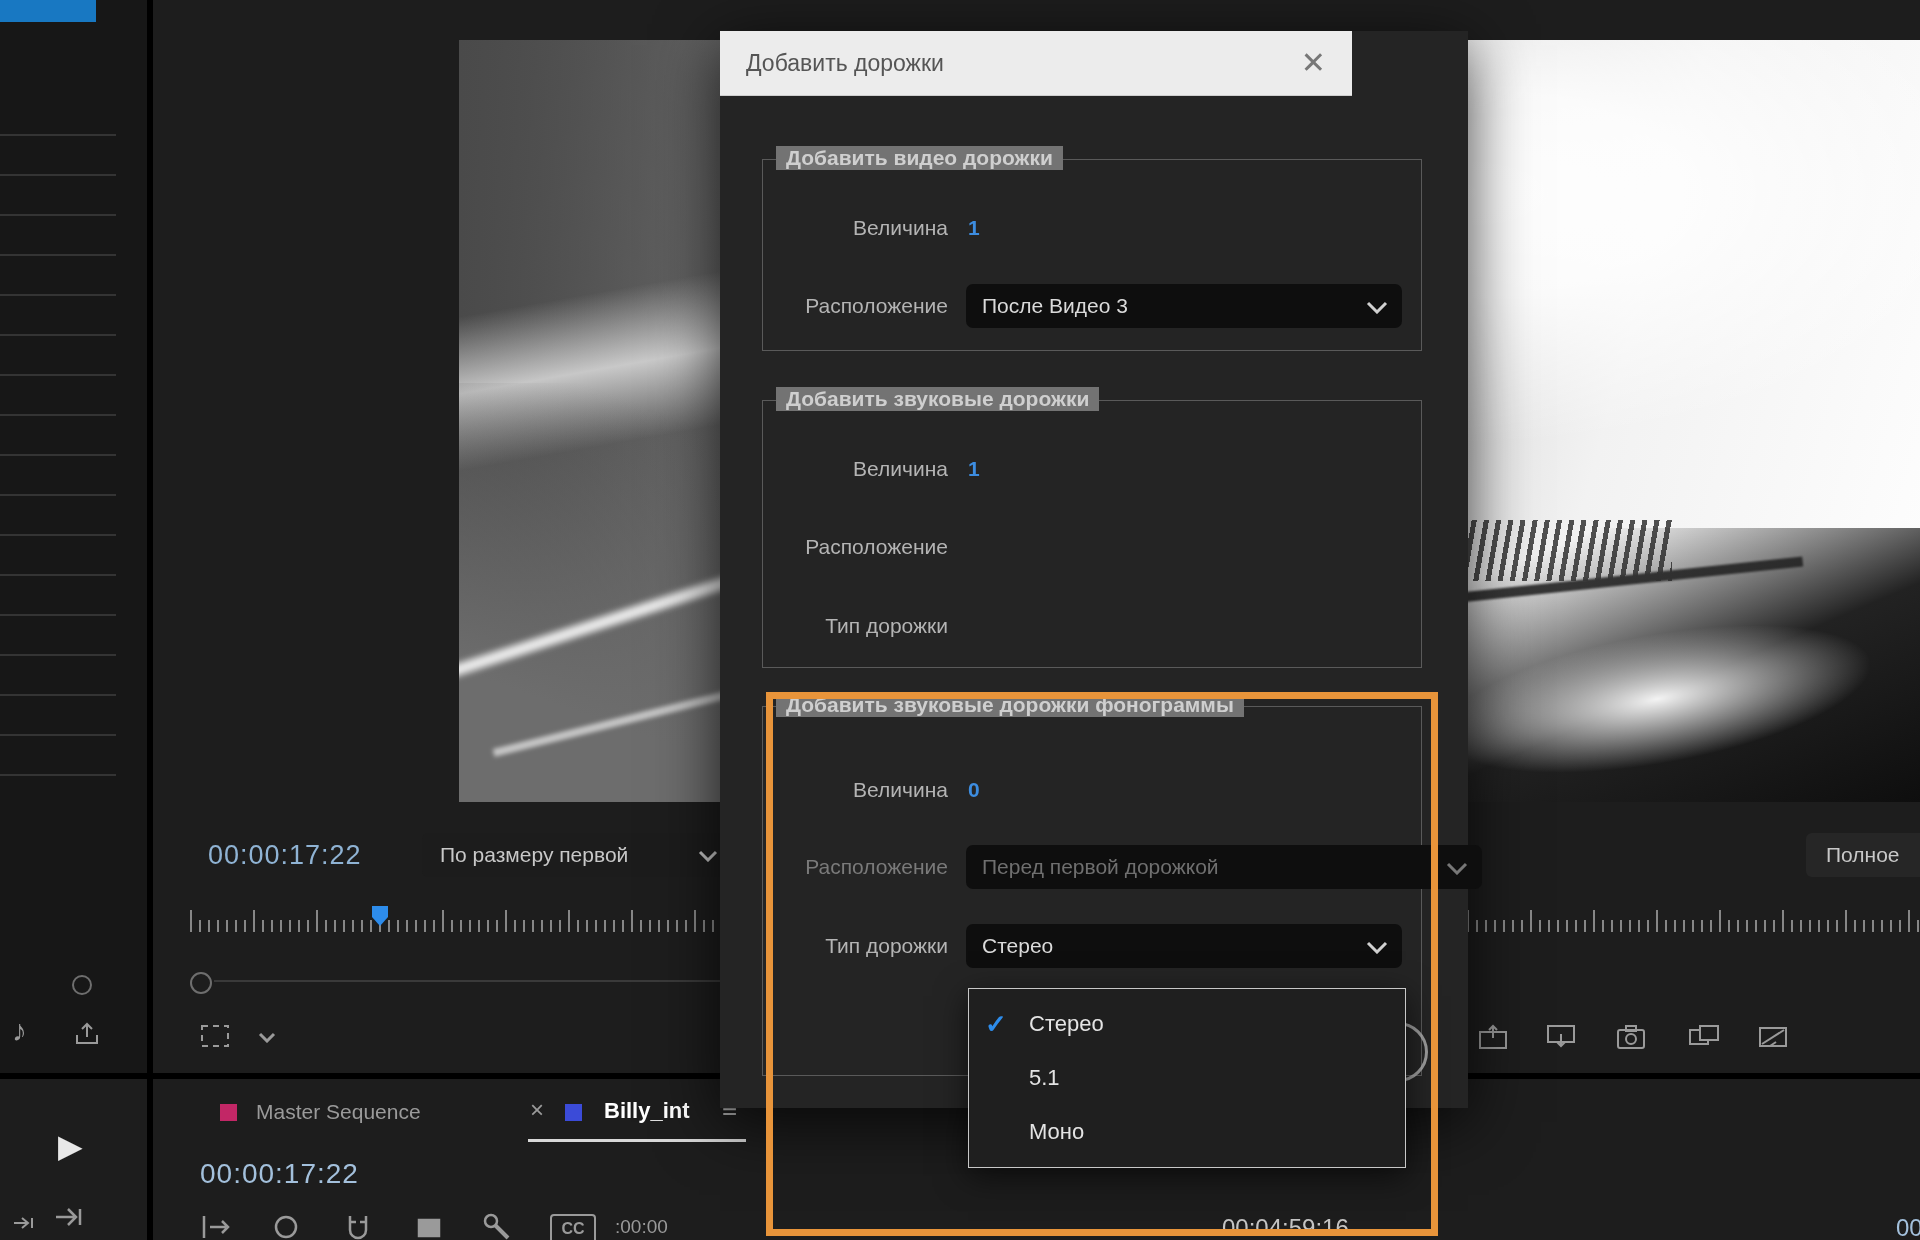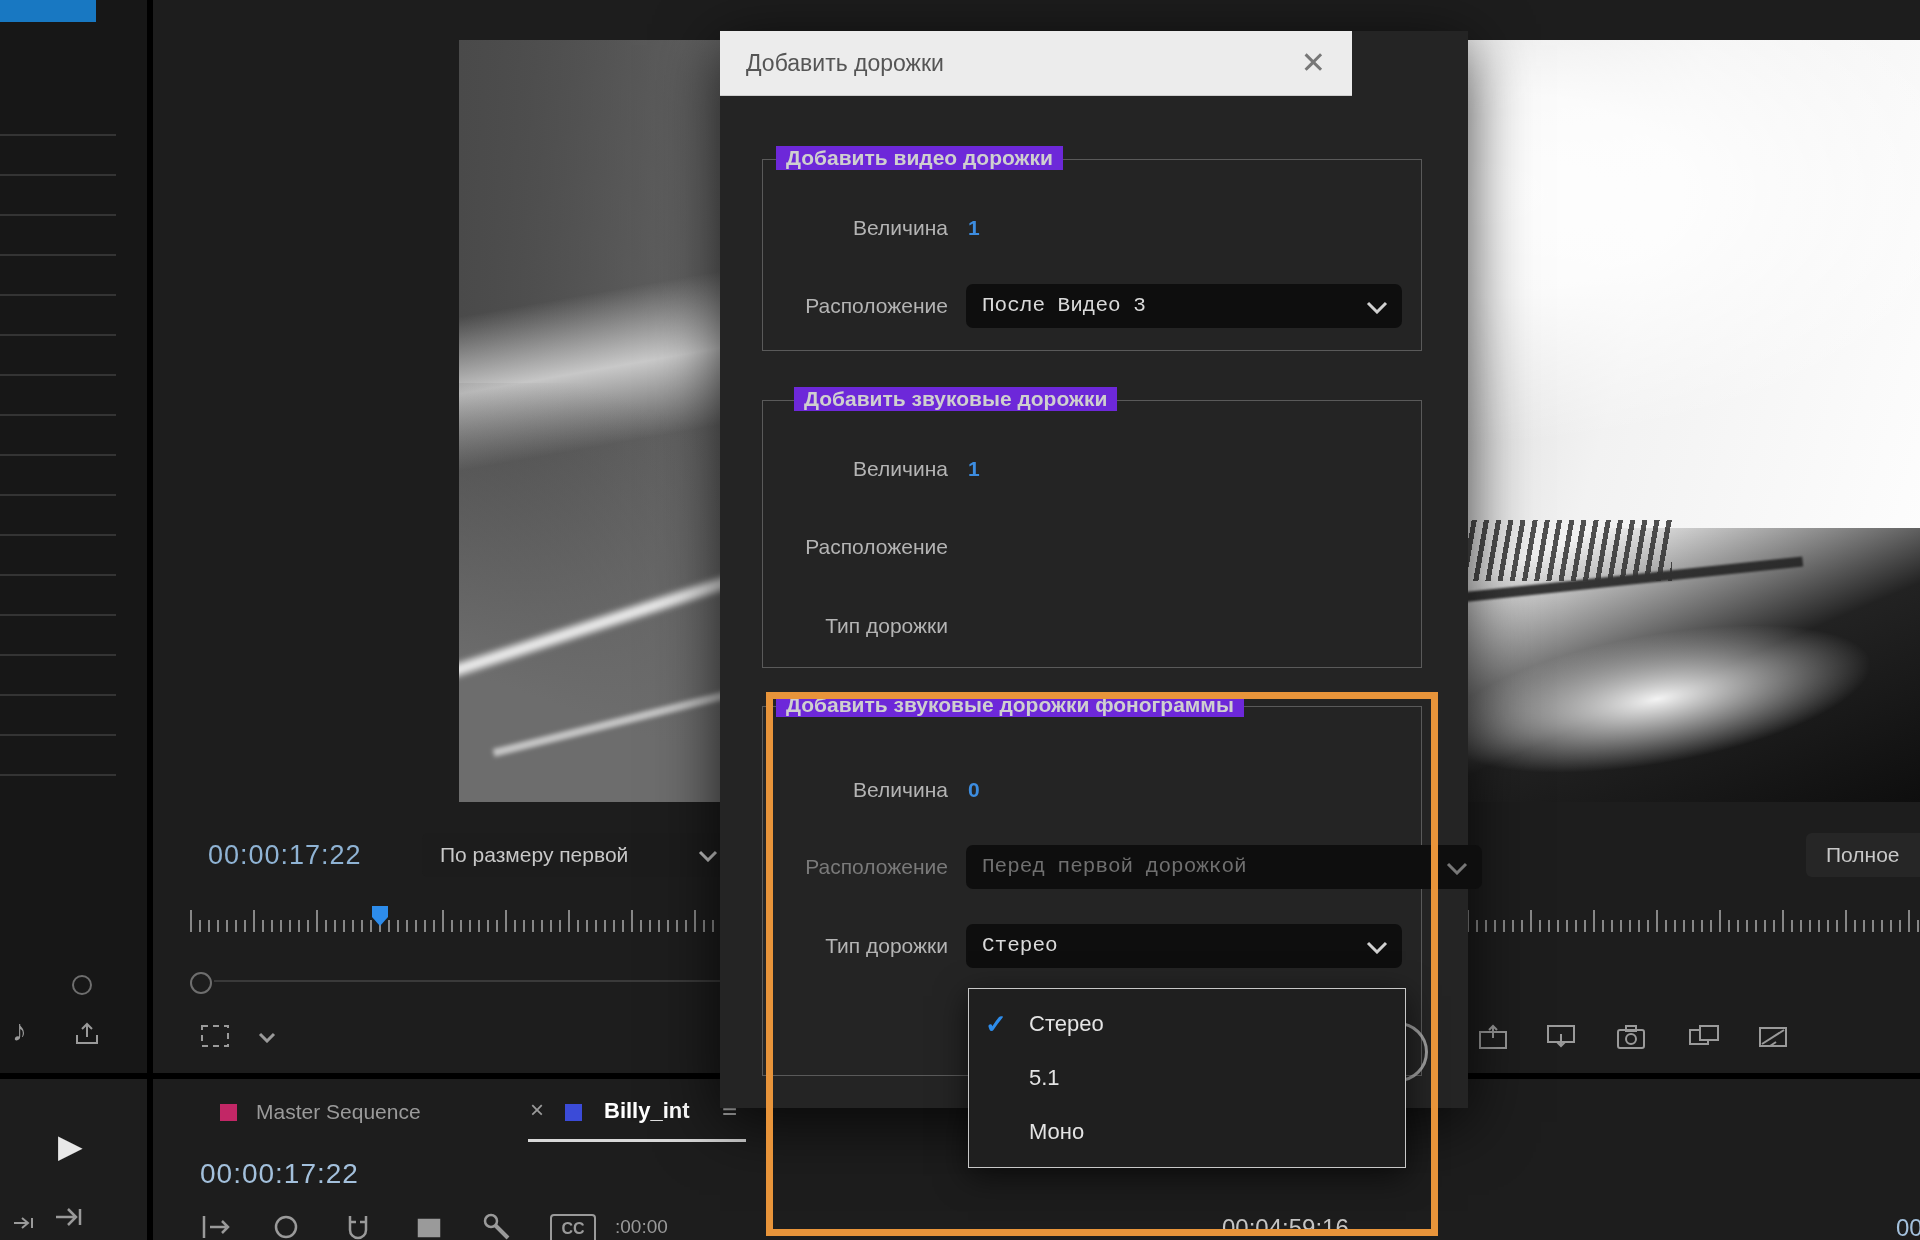--- a/index.html
+++ b/index.html
@@ -45,26 +45,26 @@
   .pill{background:#262626;border-radius:6px;color:#c8c8c8;font-size:21px;line-height:44px;}
   .tab-label{font-size:21px;color:#9a9a9a;}
   .tab-label.active{color:#ffffff;font-weight:bold;font-size:22px;}
   .glyph{color:#9a9a9a;}
   
   .dialog{background:#242424;box-shadow:0 14px 60px rgba(0,0,0,.75);z-index:10;}
   .dlg-titlebar{background:#ececec;border-bottom:1px solid #cfcfcf;}
   .dlg-title{color:#555;font-size:23px;line-height:64px;}
   .dlg-close{color:#777;font-size:30px;line-height:64px;cursor:default;}
   .groupbox{border:1px solid #5a5a5a;}
-  .legend{position:absolute;background:#6d28d9;padding:0 10px;color:#cfcfcf;
+  .legend{position:absolute;background:#737373;padding:0 10px;color:#cfcfcf;
           font-size:21px;font-weight:bold;white-space:nowrap;}
   .fld-label{color:#b4b4b4;font-size:21px;line-height:32px;text-align:right;}
   .fld-label.dim{color:#7a7a7a;}
   .hot-num{color:#3d8de0;font-size:21px;line-height:32px;font-weight:bold;}
-  .dd{background:#0e0e0e;border-radius:7px;height:44px;font-family:Liberation Mono, monospace;}
+  .dd{background:#0e0e0e;border-radius:7px;height:44px;}
   .dd .dd-val{position:absolute;left:16px;top:0;line-height:44px;font-size:21px;color:#dadada;white-space:nowrap;}
   .dd.disabled .dd-val{color:#6f6f6f;}
   .dd svg{position:absolute;right:14px;top:17px;}
   
   .menu{background:#1f1f1f;border:1px solid #c8c8c8;z-index:20;padding:8px 0;box-shadow:0 8px 30px rgba(0,0,0,.6);}
   .menu-item{position:relative;height:54px;line-height:54px;padding-left:60px;
              font-size:22px;color:#e4e4e4;}
   .menu-check{position:absolute;left:16px;top:0;color:#2d8ceb;font-size:26px;font-weight:bold;}
   .highlight-box{border:7px solid #e8943a;z-index:30;pointer-events:none;}
   .arc-circle{border:3px solid #b9b9b9;border-radius:50%;z-index:12;opacity:.8;}
@@ -249,21 +249,21 @@
     <span class="abs hot-num" style="left:248px;top:181px;">1</span>
     <span class="abs fld-label" style="left:42px;top:259px;width:186px;">Расположение</span>
     <div class="abs dd" style="left:246px;top:253px;width:436px;">
       <span class="dd-val">После Видео 3</span>
       <svg width="22" height="13" viewBox="0 0 22 13">
         <polyline points="2,2 11,11 20,2" stroke="#d0d0d0" stroke-width="3" fill="none"></polyline>
       </svg>
     </div>
 
     <div class="abs groupbox" style="left:42px;top:369px;width:658px;height:266px;"></div>
-    <span class="legend" style="left:74px;top:356px;">Добавить звуковые дорожки</span>
+    <span class="legend" style="left:56px;top:356px;">Добавить звуковые дорожки</span>
     <span class="abs fld-label" style="left:42px;top:422px;width:186px;">Величина</span>
     <span class="abs hot-num" style="left:248px;top:422px;">1</span>
     <span class="abs fld-label" style="left:42px;top:500px;width:186px;">Расположение</span>
     <span class="abs fld-label" style="left:42px;top:579px;width:186px;">Тип дорожки</span>
 
     <div class="abs groupbox" style="left:42px;top:675px;width:658px;height:368px;"></div>
     <span class="legend" style="left:56px;top:662px;">Добавить звуковые дорожки фонограммы</span>
     <span class="abs fld-label" style="left:42px;top:743px;width:186px;">Величина</span>
     <span class="abs hot-num" style="left:248px;top:743px;">0</span>
     <span class="abs fld-label dim" style="left:42px;top:820px;width:186px;">Расположение</span>

